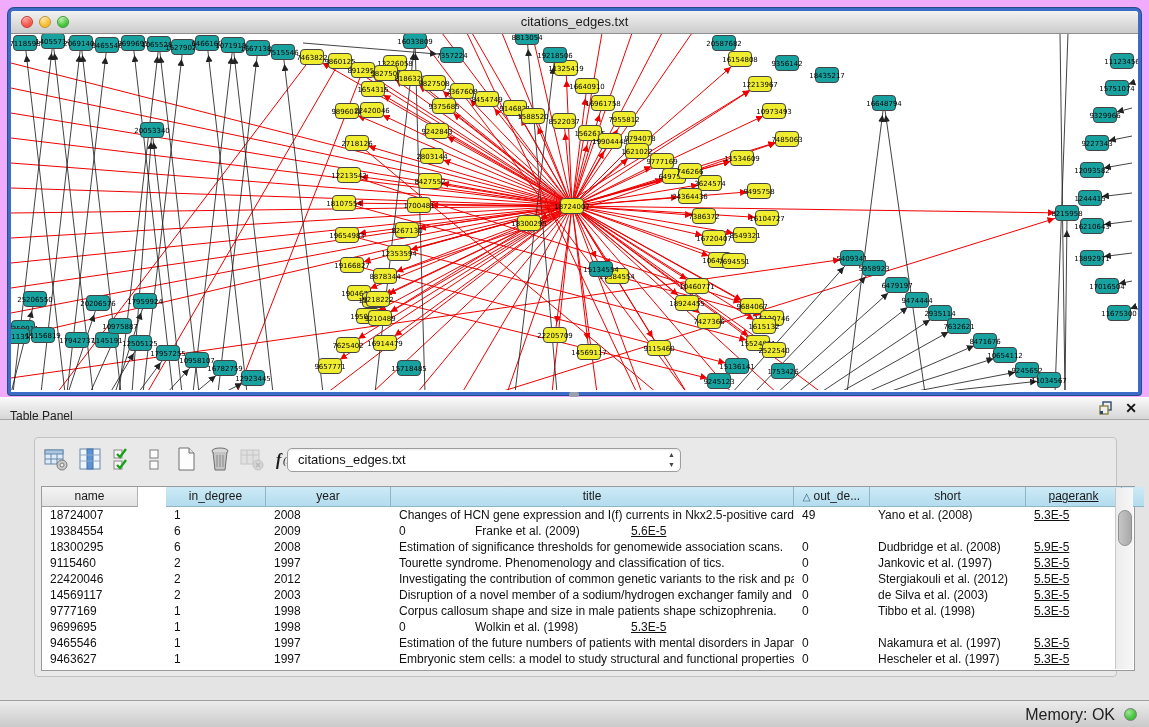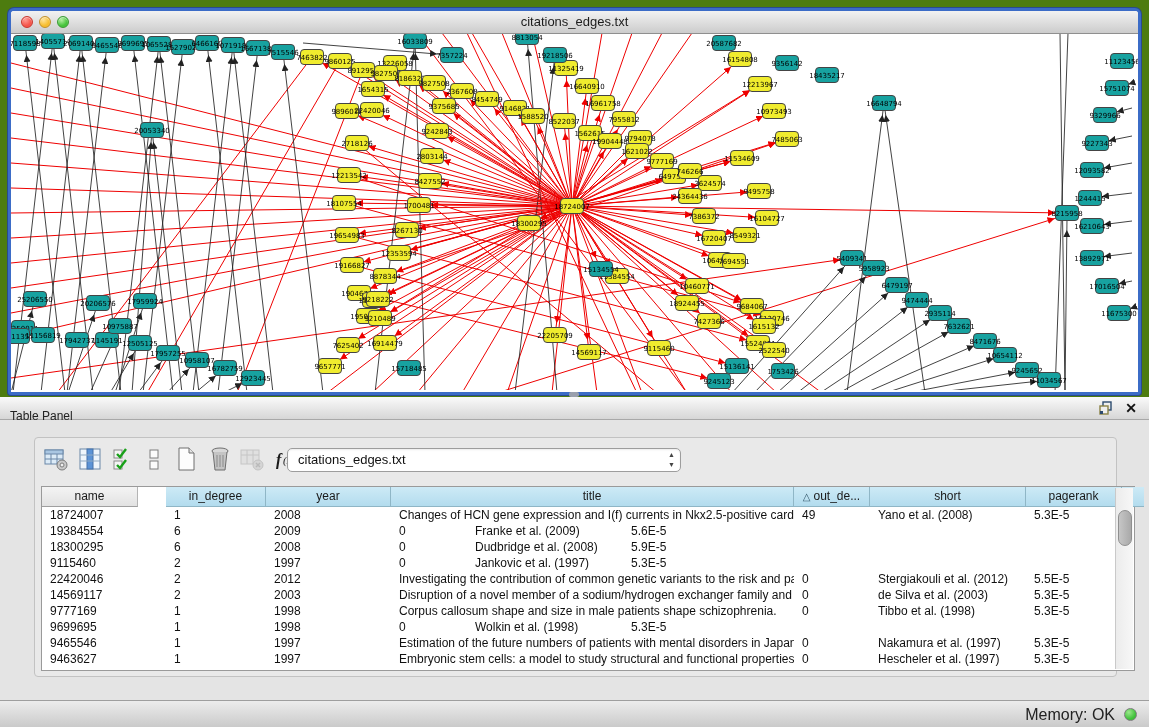--- a/index.html
+++ b/index.html
@@ -1,17 +1,17 @@
 <!DOCTYPE html>
 <html><head>
 <meta charset="utf-8">
 <style>
   html,body{margin:0;padding:0;}
   body{font-family:"Liberation Sans",sans-serif;-webkit-font-smoothing:antialiased;}
-  #app{position:relative;width:1149px;height:727px;background:#4d7c0f;overflow:hidden;}
+  #app{position:relative;width:1149px;height:727px;background:#f0abfc;overflow:hidden;}
 
   
   #graph-window{position:absolute;left:8px;top:8px;width:1127px;height:381px;
     border:3px solid #3b6cc7;border-radius:6px 6px 3px 3px;background:#fff;box-shadow:0 0 0 1px #2a4a8e;}
   #titlebar{position:relative;height:22px;background:linear-gradient(#f2f2f2,#cccccc);
     border-bottom:1px solid #8f8f8f;border-radius:3px 3px 0 0;}
   .tl{position:absolute;top:5px;width:12px;height:12px;border-radius:50%;box-shadow:inset 0 1px 1px rgba(255,255,255,.6);}
   .tl.red{left:10px;background:radial-gradient(circle at 35% 30%,#ff9a93,#f5554a 60%);border:1px solid #c8372e;box-sizing:border-box;}
   .tl.yel{left:28px;background:radial-gradient(circle at 35% 30%,#ffe39a,#f7bd2e 60%);border:1px solid #c2902a;box-sizing:border-box;}
   .tl.grn{left:46px;background:radial-gradient(circle at 35% 30%,#b4f0a2,#46c33c 60%);border:1px solid #3a9a33;box-sizing:border-box;}
@@ -42,21 +42,21 @@
   #thead{position:absolute;left:0;top:0;height:20px;display:flex;}
   .hcell{box-sizing:border-box;height:20px;background:linear-gradient(#cdeaf6,#b3dcee);
     border-right:1px solid #8fb6c6;border-bottom:1px solid #8fb6c6;text-align:center;
     font-size:12px;line-height:19px;color:#1a1a1a;overflow:hidden;white-space:nowrap;}
   .hcell.plain{background:linear-gradient(#f4f4f4,#e2e2e2);border-right:1px solid #b4b4b4;border-bottom:1px solid #9f9f9f;}
   .sorttri{font-size:10px;color:#35586b;margin-right:3px;}
   #tbody{position:absolute;left:0;top:20px;}
   .trow{display:flex;height:16px;}
   .tcell{box-sizing:border-box;padding-left:8px;font-size:12px;line-height:16px;color:#111;
     overflow:hidden;white-space:nowrap;}
-  .c0{width:96px;} .c1{width:100px;margin-left:28px;} .c2{width:125px;} .c3{width:403px;} .c4{width:76px;} .c5{width:156px;} .c6{width:96px;} .cf{width:22px;border-right:none;}
+  .c0{width:96px;} .c1{width:100px;margin-left:28px;} .c2{width:125px;} .c3{width:403px;} .c4{width:76px;} .c5{width:156px;} .c6{width:96px;text-decoration:underline;} .cf{width:22px;border-right:none;}
   #vscroll{position:absolute;right:1px;top:1px;width:17px;height:181px;background:linear-gradient(90deg,#ececec,#f7f7f7);border-left:1px solid #c9c9c9;}
   #vthumb{position:absolute;left:2px;top:22px;width:12px;height:34px;background:linear-gradient(90deg,#c6c6c6,#a9a9a9);border:1px solid #8f8f8f;border-radius:7px;}
 
   
   #segtabs{position:absolute;left:50%;transform:translateX(-50%);top:279px;display:flex;height:20px;
     border:1px solid #8f8f8f;border-radius:5px;overflow:hidden;background:#fff;box-shadow:0 1px 0 rgba(255,255,255,.7);}
   .seg{padding:0 14px;font-size:12.5px;line-height:20px;color:#1a1a1a;background:linear-gradient(#fdfdfd,#e9e9e9);
     border-right:1px solid #9e9e9e;cursor:pointer;white-space:nowrap;}
   .seg:last-child{border-right:none;}
   .seg.selected{background:linear-gradient(#8d8d8d,#6f6f6f);color:#f2f2f2;}
@@ -921,28 +921,30 @@
               <div class="tcell c1">6</div>
               <div class="tcell c2">2009</div>
               <div class="tcell c4">0</div>
               <div class="tcell c5">Franke et al. (2009)</div>
               <div class="tcell c6">5.6E-5</div>
             </div>
             <div class="trow">
               <div class="tcell c0">18300295</div>
               <div class="tcell c1">6</div>
               <div class="tcell c2">2008</div>
+              <div class="tcell c3">Estimation of significance thresholds for genomewide association scans.</div>
               <div class="tcell c4">0</div>
               <div class="tcell c5">Dudbridge et al. (2008)</div>
               <div class="tcell c6">5.9E-5</div>
             </div>
             <div class="trow">
               <div class="tcell c0">9115460</div>
               <div class="tcell c1">2</div>
               <div class="tcell c2">1997</div>
+              <div class="tcell c3">Tourette syndrome. Phenomenology and classification of tics.</div>
               <div class="tcell c4">0</div>
               <div class="tcell c5">Jankovic et al. (1997)</div>
               <div class="tcell c6">5.3E-5</div>
             </div>
             <div class="trow">
               <div class="tcell c0">22420046</div>
               <div class="tcell c1">2</div>
               <div class="tcell c2">2012</div>
               <div class="tcell c3">Investigating the contribution of common genetic variants to the risk and pathogen...</div>
               <div class="tcell c4">0</div>

